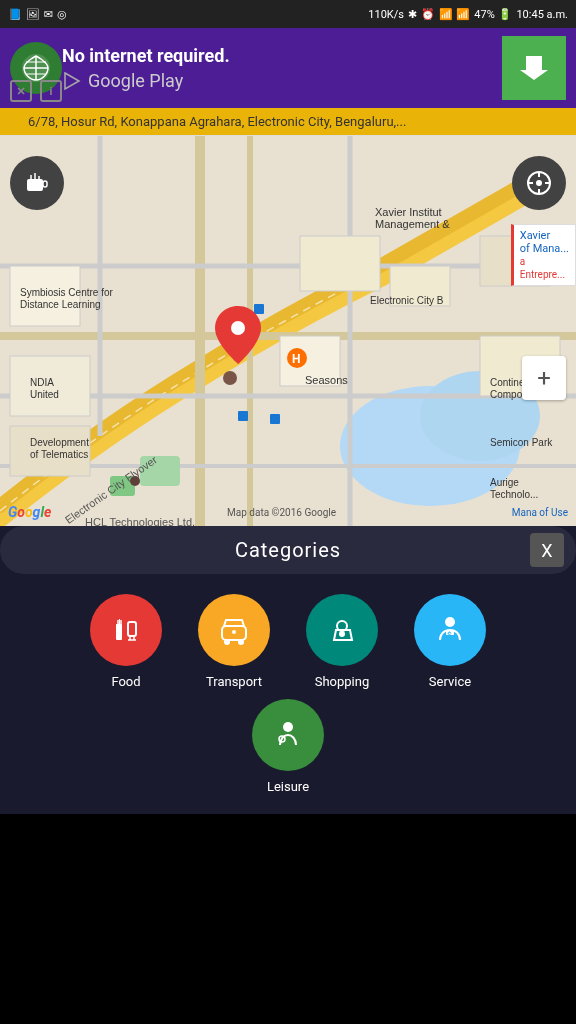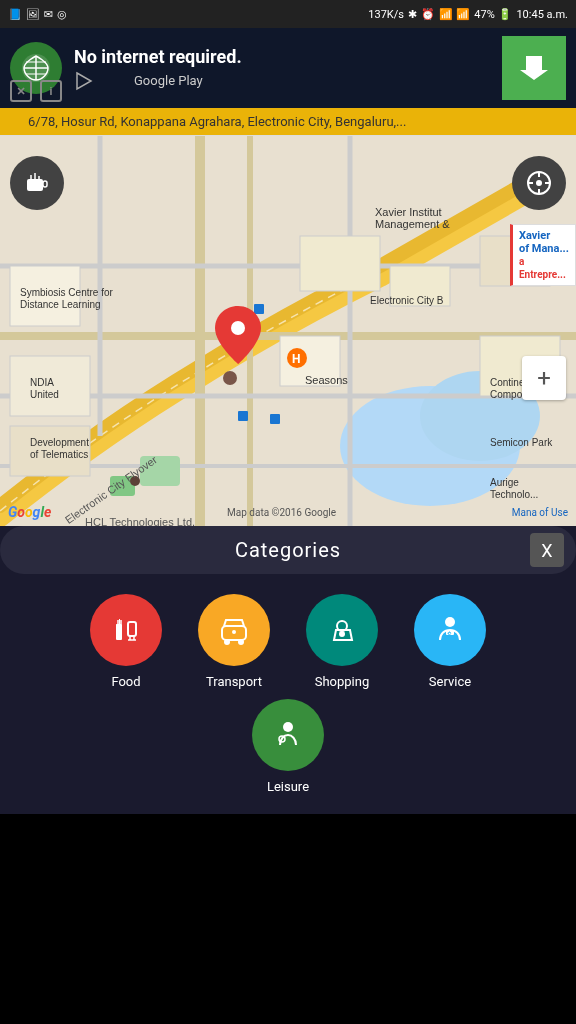--- a/index.html
+++ b/index.html
@@ -23,25 +23,24 @@
       padding: 0 8px;
       color: #fff;
       font-size: 11px;
     }
     .status-left { display: flex; align-items: center; gap: 4px; }
     .status-right { display: flex; align-items: center; gap: 4px; }
 
     
     #notification-bar {
       width: 100%;
-      background: #0f172a;
+      background: #4c1d95;
       display: flex;
       align-items: center;
       padding: 8px 10px;
-      gap: 12px;
       position: relative;
     }
     #app-icon {
       width: 52px;
       height: 52px;
       background: #2e7d32;
       border-radius: 50%;
       display: flex;
       align-items: center;
       justify-content: center;
@@ -57,21 +56,21 @@
     #google-play-row {
       display: flex;
       align-items: center;
       gap: 6px;
       margin-top: 4px;
     }
     #google-play-logo {
       width: 20px;
       height: 20px;
     }
-    #google-play-label { color: #ccc; font-size: 13px; margin-left: 34px; }
+    #google-play-label { color: #ccc; font-size: 18px; }
     #download-btn {
       width: 64px;
       height: 64px;
       background: #4caf50;
       display: flex;
       align-items: center;
       justify-content: center;
       flex-shrink: 0;
     }
     #notification-controls {
@@ -174,21 +173,21 @@
       top: 88px;
       right: 0;
       background: #fff;
       border: 1px solid #ddd;
       padding: 4px 6px;
       font-size: 11px;
       color: #333;
       max-width: 100px;
       border-left: 3px solid #e53935;
     }
-    #xavier-popup .popup-title { color: #1565c0; font-weight: bold; font-size: 11px; }
+    #xavier-popup .popup-title { color: #1565c0; font-weight: normal; font-size: 11px; }
     #xavier-popup .popup-subtitle { color: #e53935; font-size: 10px; }
 
     
     #map-attribution {
       position: absolute;
       bottom: 6px;
       left: 0;
       right: 0;
       display: flex;
       justify-content: space-between;
@@ -293,21 +292,21 @@
 <body>
 
 <div id="status-bar">
   <div class="status-left">
     <span>📘</span>
     <span>🖼</span>
     <span>✉</span>
     <span>◎</span>
   </div>
   <div class="status-right">
-    <span>137K/s</span>
+    <span>110K/s</span>
     <span>✱</span>
     <span>⏰</span>
     <span>📶</span>
     <span>📶</span>
     <span>47%</span>
     <span>🔋</span>
     <span>10:45 a.m.</span>
   </div>
 </div>
 

